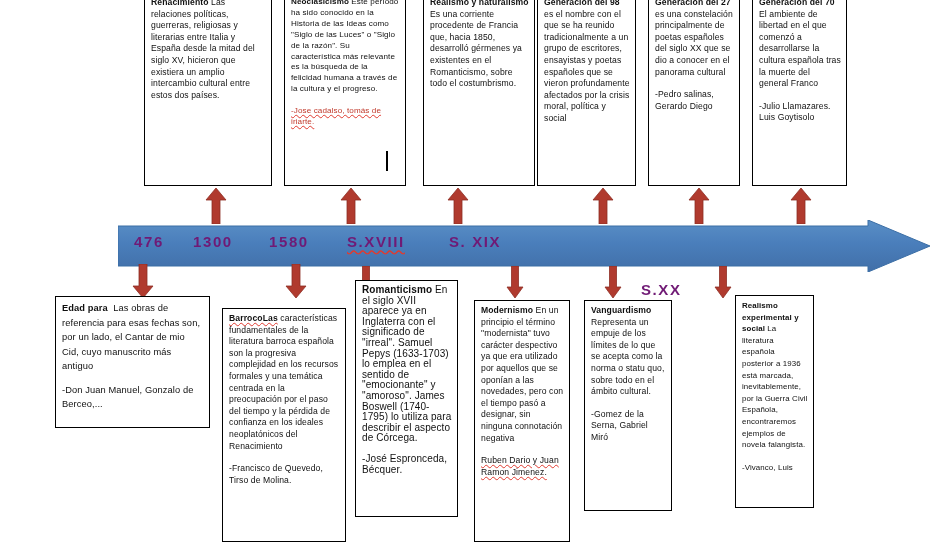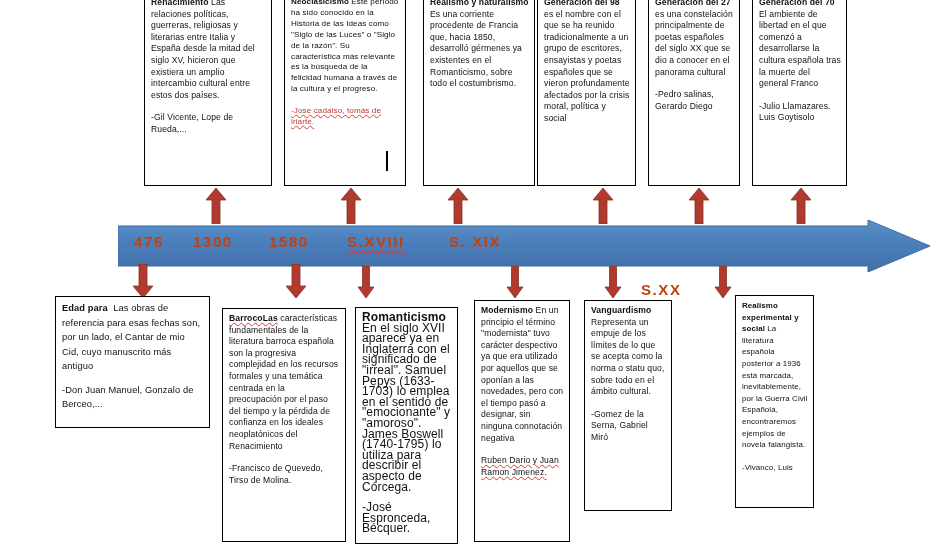--- a/index.html
+++ b/index.html
@@ -78,21 +78,21 @@
     top: 220px;
     width: 812px;
     height: 52px;
   }
   #timeline svg { display: block; }
   .tl-label {
     position: absolute;
     top: 233px;
     font-weight: bold;
     font-size: 15px;
-    color: #c2410c;
+    color: #701a75;
     letter-spacing: 1.6px;
     white-space: nowrap;
     font-family: "Liberation Sans", sans-serif;
   }
   .tl-label.misspelled {
     text-decoration-line: underline;
     text-decoration-style: wavy;
     text-decoration-color: #e03a2f;
     text-underline-offset: 2px;
     -webkit-text-decoration-line: underline;
@@ -115,21 +115,20 @@
   }
 </style>
 </head>
 <body>
 
 <div id="canvas">
 
   <div class="box box-top" style="left:144px; width:128px; height:194px;">
     <p><b>Renacimiento</b> <span>Las relaciones políticas, guerreras, religiosas y literarias entre Italia y España desde la mitad del siglo XV, hicieron que existiera un amplio intercambio cultural entre estos dos países.</span></p>
     <div class="spacer"></div>
-    <p>-Gil Vicente, Lope de Rueda,...</p>
   </div>
 
   <div class="box box-top" style="left:284px; width:122px; height:194px; font-size:8.1px; line-height:10.9px;">
     <p><b>Neoclasicismo</b> <span>Este período ha sido conocido en la Historia de las Ideas como "Siglo de las Luces" o "Siglo de la razón". Su característica más relevante es la búsqueda de la felicidad humana a través de la cultura y el progreso.</span></p>
     <div class="spacer"></div>
     <p class="sp">-Jose cadalso, tomás de iriarte.</p>
     <span class="caret" style="left:101px; top:158px;"></span>
   </div>
 
   <div class="box box-top" style="left:423px; width:112px; height:194px;">
@@ -242,21 +241,21 @@
     <div class="spacer" style="height:9px;"></div>
     <p>-Don Juan Manuel, Gonzalo de Berceo,...</p>
   </div>
 
   <div class="box" style="left:222px; width:124px; top:308px; height:234px;">
     <p><b class="spb">BarrocoLas</b> <span>características fundamentales de la literatura barroca española son la progresiva complejidad en los recursos formales y una temática centrada en la preocupación por el paso del tiempo y la pérdida de confianza en los ideales neoplatónicos del Renacimiento</span></p>
     <div class="spacer"></div>
     <p>-Francisco de Quevedo, Tirso de Molina.</p>
   </div>
 
-  <div class="box" style="left:355px; width:103px; top:307px; height:237px; font-size:12px; line-height:10.6px;">
+  <div class="box" style="left:355px; width:103px; top:280px; height:237px; font-size:10px; line-height:10.6px;">
     <p><b>Romanticismo</b> <span>En el siglo XVII aparece ya en Inglaterra con el significado de "irreal". Samuel Pepys (1633-1703) lo emplea en el sentido de "emocionante" y "amoroso". James Boswell (1740-1795) lo utiliza para describir el aspecto de Córcega.</span></p>
     <div class="spacer" style="height:10px;"></div>
     <p>-José Espronceda, Bécquer.</p>
   </div>
 
   <div class="box" style="left:474px; width:96px; top:300px; height:242px;">
     <p><b>Modernismo</b> <span>En un principio el término "modernista" tuvo carácter despectivo ya que era utilizado por aquellos que se oponían a las novedades, pero con el tiempo pasó a designar, sin ninguna connotación negativa</span></p>
     <div class="spacer"></div>
     <p class="spb">Ruben Dario y Juan Ramon Jimenez.</p>
   </div>

